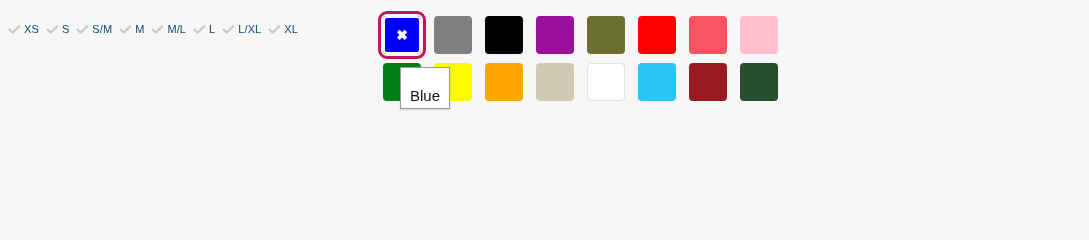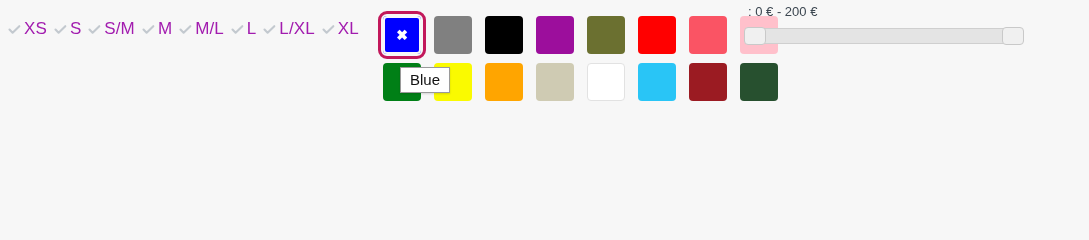--- a/index.html
+++ b/index.html
@@ -43,22 +43,22 @@
   .check-icon {
     display: inline-block;
     width: 13px;
     height: 13px;
     margin-right: 3px;
     position: relative;
     flex: 0 0 auto;
   }
   .check-icon svg { display: block; }
   .size-label {
-    font-size: 17px;
-    color: #a21caf;
+    font-size: 11px;
+    color: #0c4a6e;
     letter-spacing: .1px;
   }
 
   
   .color-facet {
     position: absolute;
     left: 383px;
     top: 16px;
     width: 330px;
   }
@@ -95,21 +95,21 @@
     font-size: 14px;
     font-weight: bold;
     line-height: 1;
   }
   .color-tooltip {
     position: absolute;
     left: 17px;
     top: 51px;
     background: #ffffff;
     border: 1px solid #9a9a9a;
-    padding: 3px 9px 4px 9px;
+    padding: 19px 9px 4px 9px;
     font-size: 15px;
     color: #111111;
     white-space: nowrap;
     z-index: 30;
     box-shadow: 0 1px 2px rgba(0,0,0,.14);
   }
 
   
   .price-facet {
     position: absolute;
@@ -249,22 +249,14 @@
         <div class="swatch" style="background: rgb(255, 165, 0);"></div>
         <div class="swatch" style="background: rgb(207, 203, 179);"></div>
         <div class="swatch bordered" style="background: rgb(255, 255, 255);"></div>
         <div class="swatch" style="background: rgb(41, 197, 246);"></div>
         <div class="swatch" style="background: rgb(155, 27, 34);"></div>
         <div class="swatch" style="background: rgb(39, 80, 47);"></div>
       </div>
     <div class="color-tooltip">Blue</div>
   </div>
 
-  <div class="price-facet">
-    <div class="price-label">: 0 € - 200 €</div>
-    <div class="slider">
-      <div class="slider-track"></div>
-      <div class="slider-handle left"></div>
-      <div class="slider-handle right"></div>
-    </div>
-  </div>
 
 </div>
 
 </body></html>

